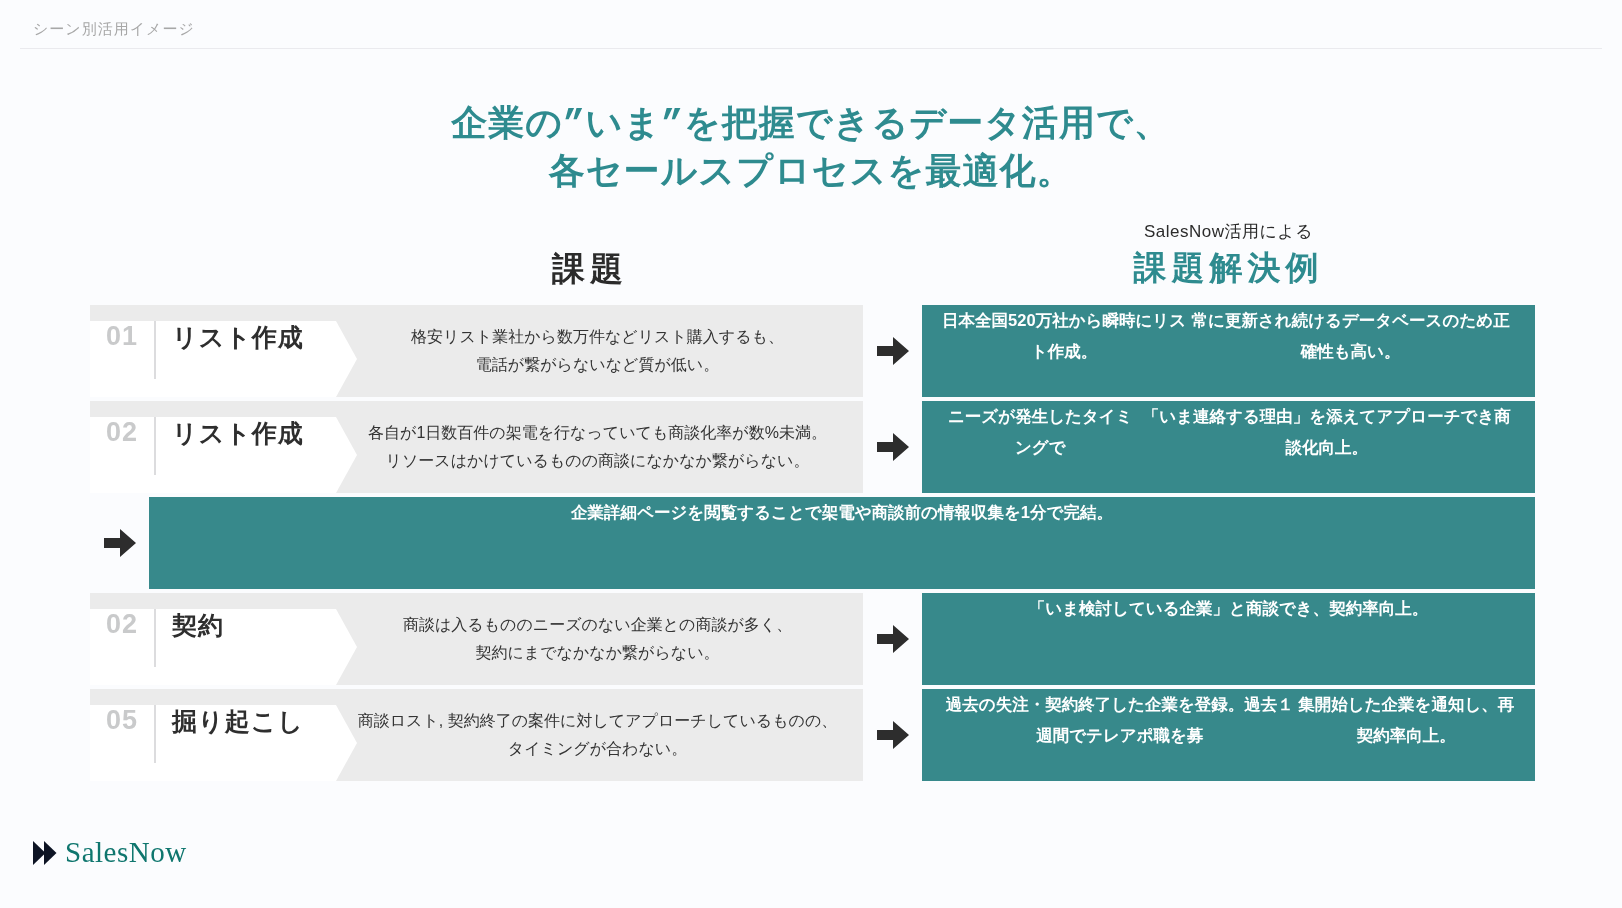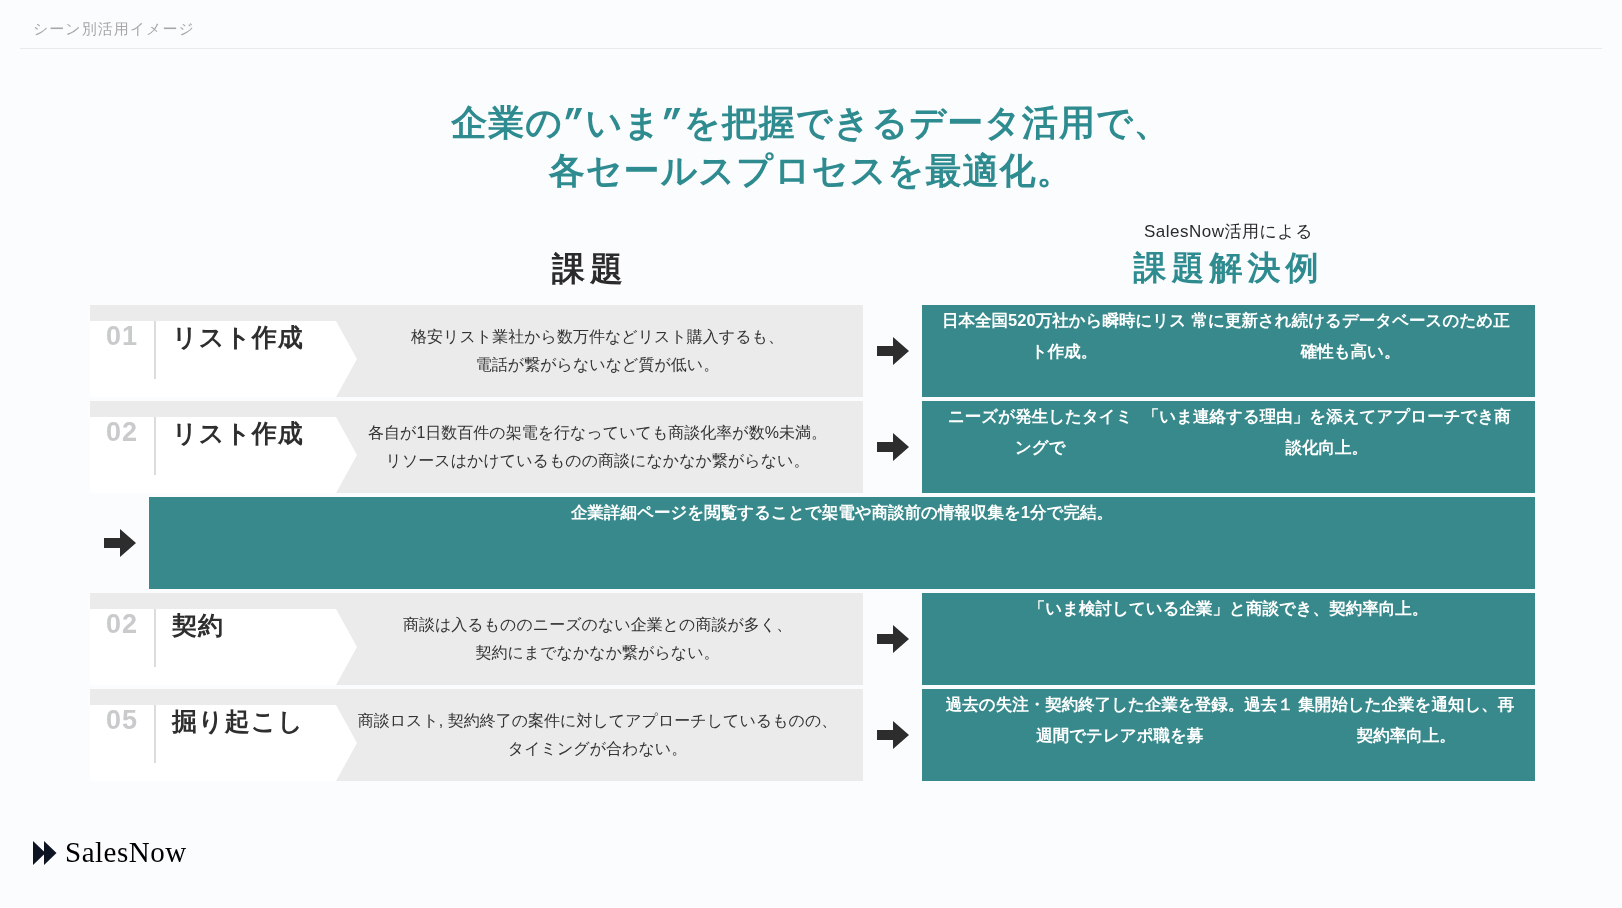--- a/index.html
+++ b/index.html
@@ -101,21 +101,21 @@
     padding:0 20px;
   }
   .solution span{display:block;}
   
   .logo{
     position:absolute;left:33px;top:836px;
     display:flex;align-items:center;gap:7px;
   }
   .logo-text{
     font-family:"Liberation Serif","DejaVu Serif",serif;
-    font-size:29px;color:#000000;letter-spacing:.5px;
+    font-size:29px;color:#0f766e;letter-spacing:.5px;
   }
 </style>
 </head>
 <body>
 
 <div class="page-header">シーン別活用イメージ</div>
 <div class="header-rule"></div>
 
 <h1 class="main-title">
   <span>企業の”いま”を把握できるデータ活用で、</span>

